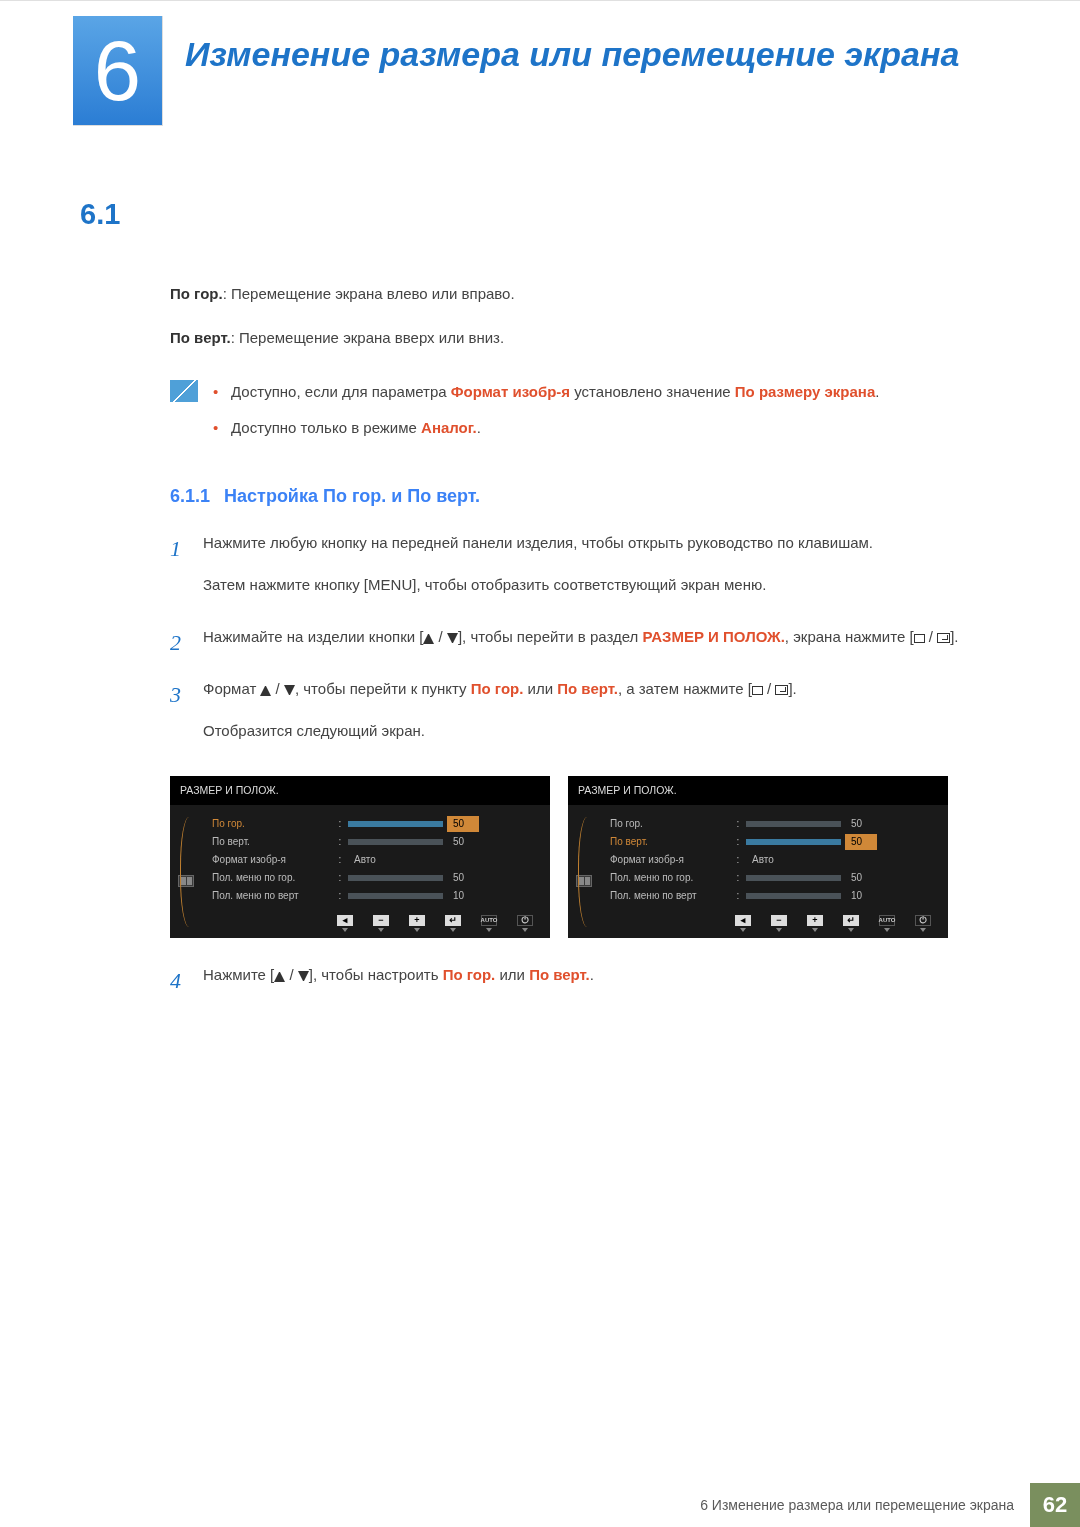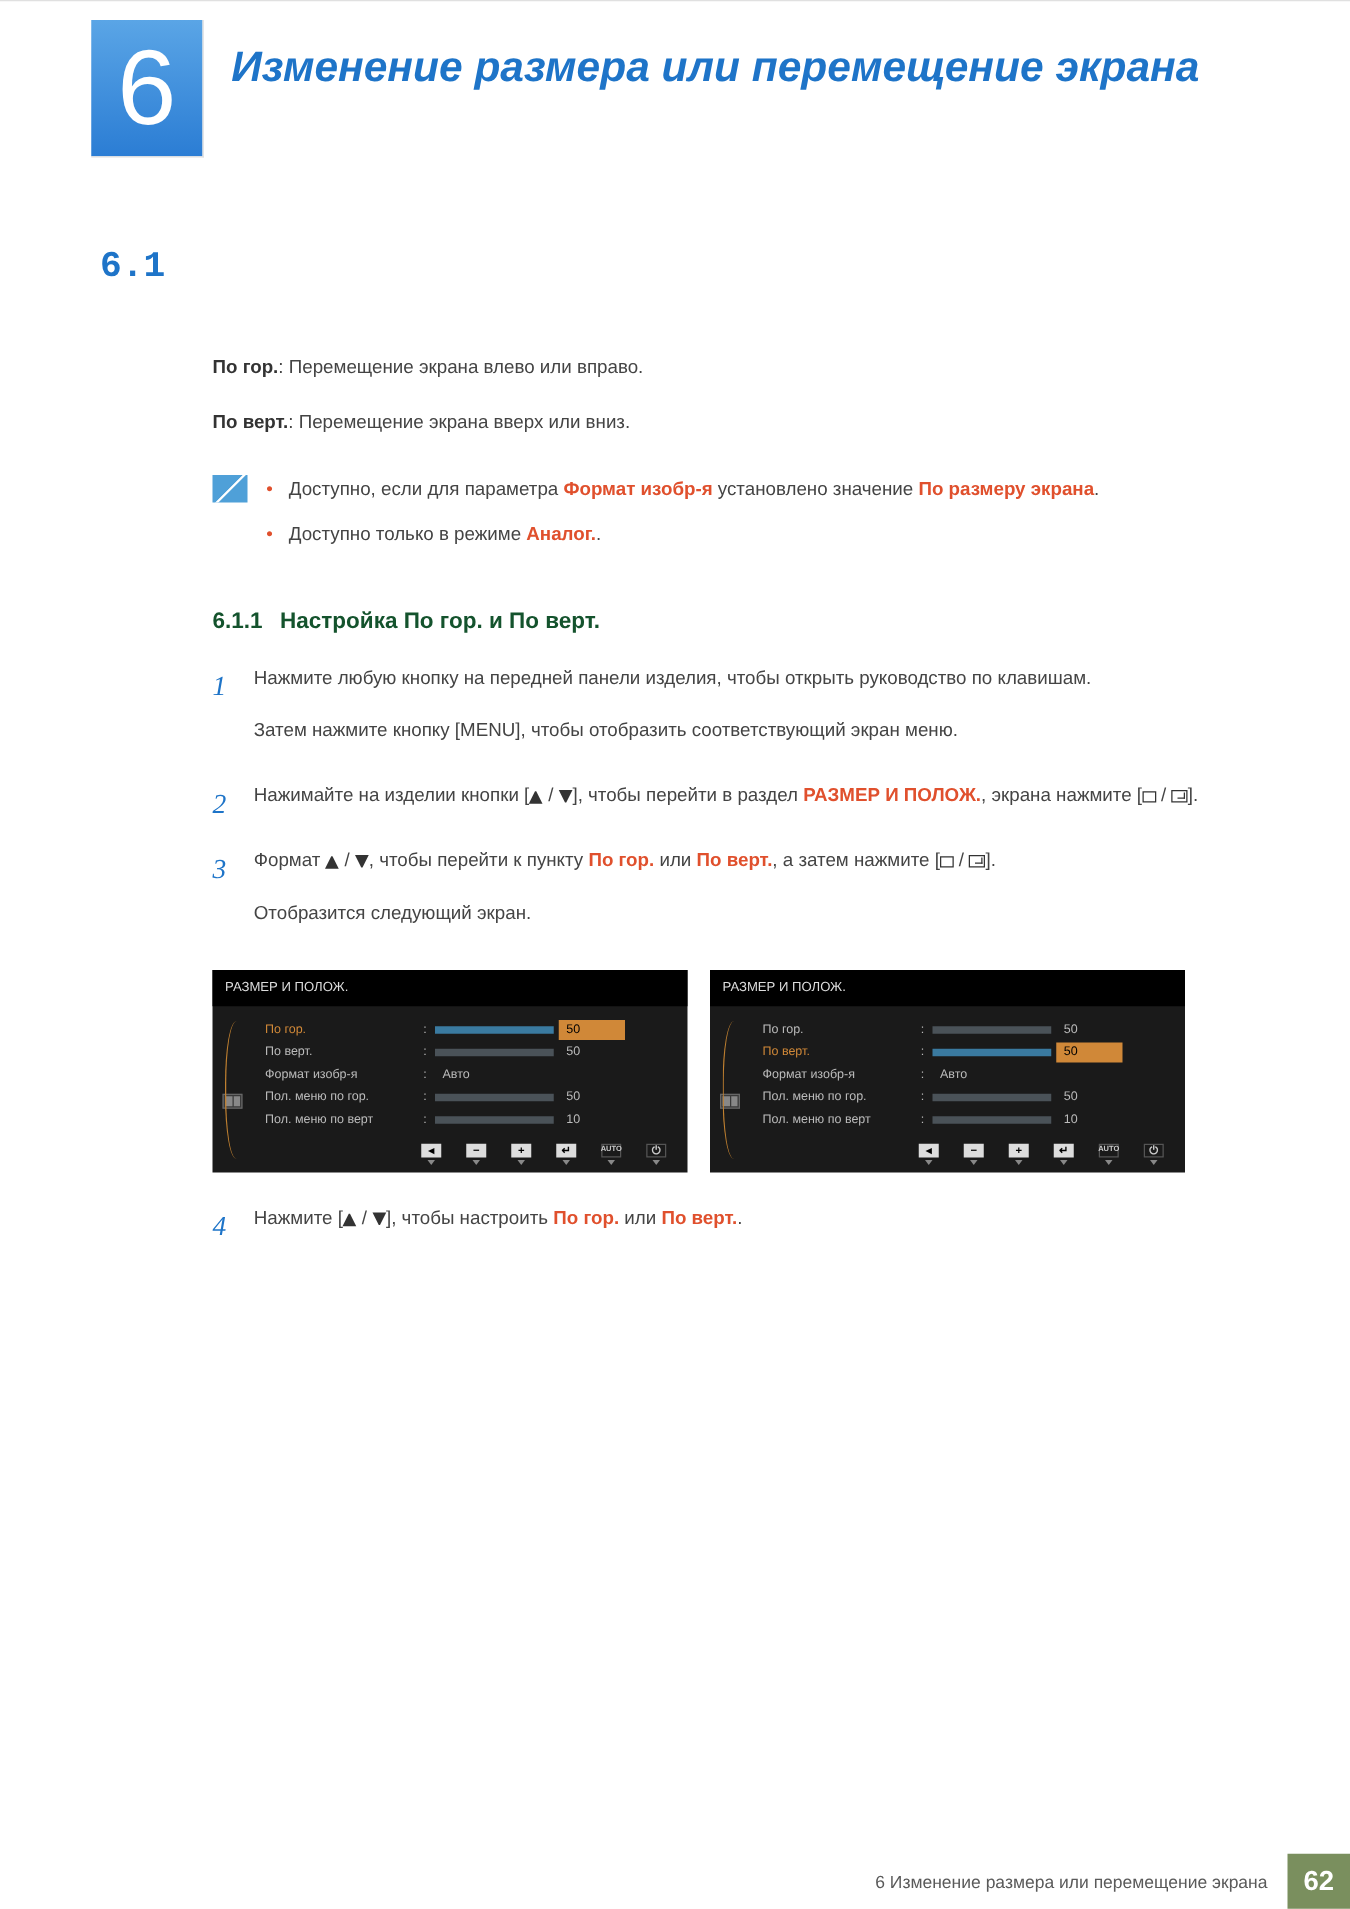--- a/index.html
+++ b/index.html
@@ -53,21 +53,20 @@
       left: 80px;
       right: 80px;
     }
     .section-heading {
       display: flex;
       gap: 18px;
       font-size: 29px;
       font-weight: bold;
       color: #1e74c8;
       margin-bottom: 45px;
-      font-family: Liberation Mono, monospace;
     }
     .def { margin-left: 90px; margin-bottom: 20px; }
     .def strong { font-weight: bold; color: #333; }
     .note-block {
       display: flex;
       gap: 15px;
       margin-left: 90px;
       margin-top: 30px;
       margin-bottom: 30px;
     }
@@ -89,21 +88,21 @@
       content: "•";
       position: absolute;
       left: 0;
       color: #e0502d;
     }
     .hl { color: #e0502d; font-weight: bold; }
     .subsection-heading {
       display:flex; gap:14px;
       font-size: 18px;
       font-weight: bold;
-      color: #14532d;
+      color: #3b82f6;
       margin-left: 90px;
       margin-top: 20px;
       margin-bottom: 20px;
     }
     .steps { margin-left: 90px; }
     .step { display: flex; gap: 15px; margin-bottom: 10px; align-items: flex-start; }
     .step-num { font-size: 22px; font-style: italic; color: #1e74c8; font-family: Georgia, serif; width: 18px; flex-shrink: 0; }
     .step-body { flex: 1; color: #444; }
     .step-body p { margin-bottom: 18px; }
     .menu-label { font-weight: normal; }
@@ -155,21 +154,21 @@
     .osd-sideicon .menuicon span{flex:1;background:#888;}
     .osd-items { flex:1; padding: 10px 10px 6px 8px; }
     .osd-item { display:flex; align-items:center; height: 18px; gap:4px;}
     .osd-item.active .osd-label { color: #d08838; }
     .osd-label { width: 120px; }
     .osd-colon { width: 8px; text-align:center;}
     .osd-bar { width: 95px; height: 6px; background:#4a5258; position:relative;}
     .osd-bar.active { background:#3a7aa0;}
     .osd-bar-fill { height:100%; background:#6090b8;}
     .osd-bar.active .osd-bar-fill{ background:#88c0e8;}
-    .osd-val { width:53px; text-align:left; padding-left:6px;}
+    .osd-val { width:32px; text-align:left; padding-left:6px;}
     .osd-val.active { background:#d08838; color:#000; }
     .osd-texval{ padding-left:6px;}
     .osd-buttons {
       display:flex; justify-content:flex-end; gap:2px;
       padding: 4px 8px 2px;
     }
     .osd-btn {
       width:34px;
       display:flex; flex-direction:column; align-items:center; gap:2px;
       font-size:8px; color:#999;

